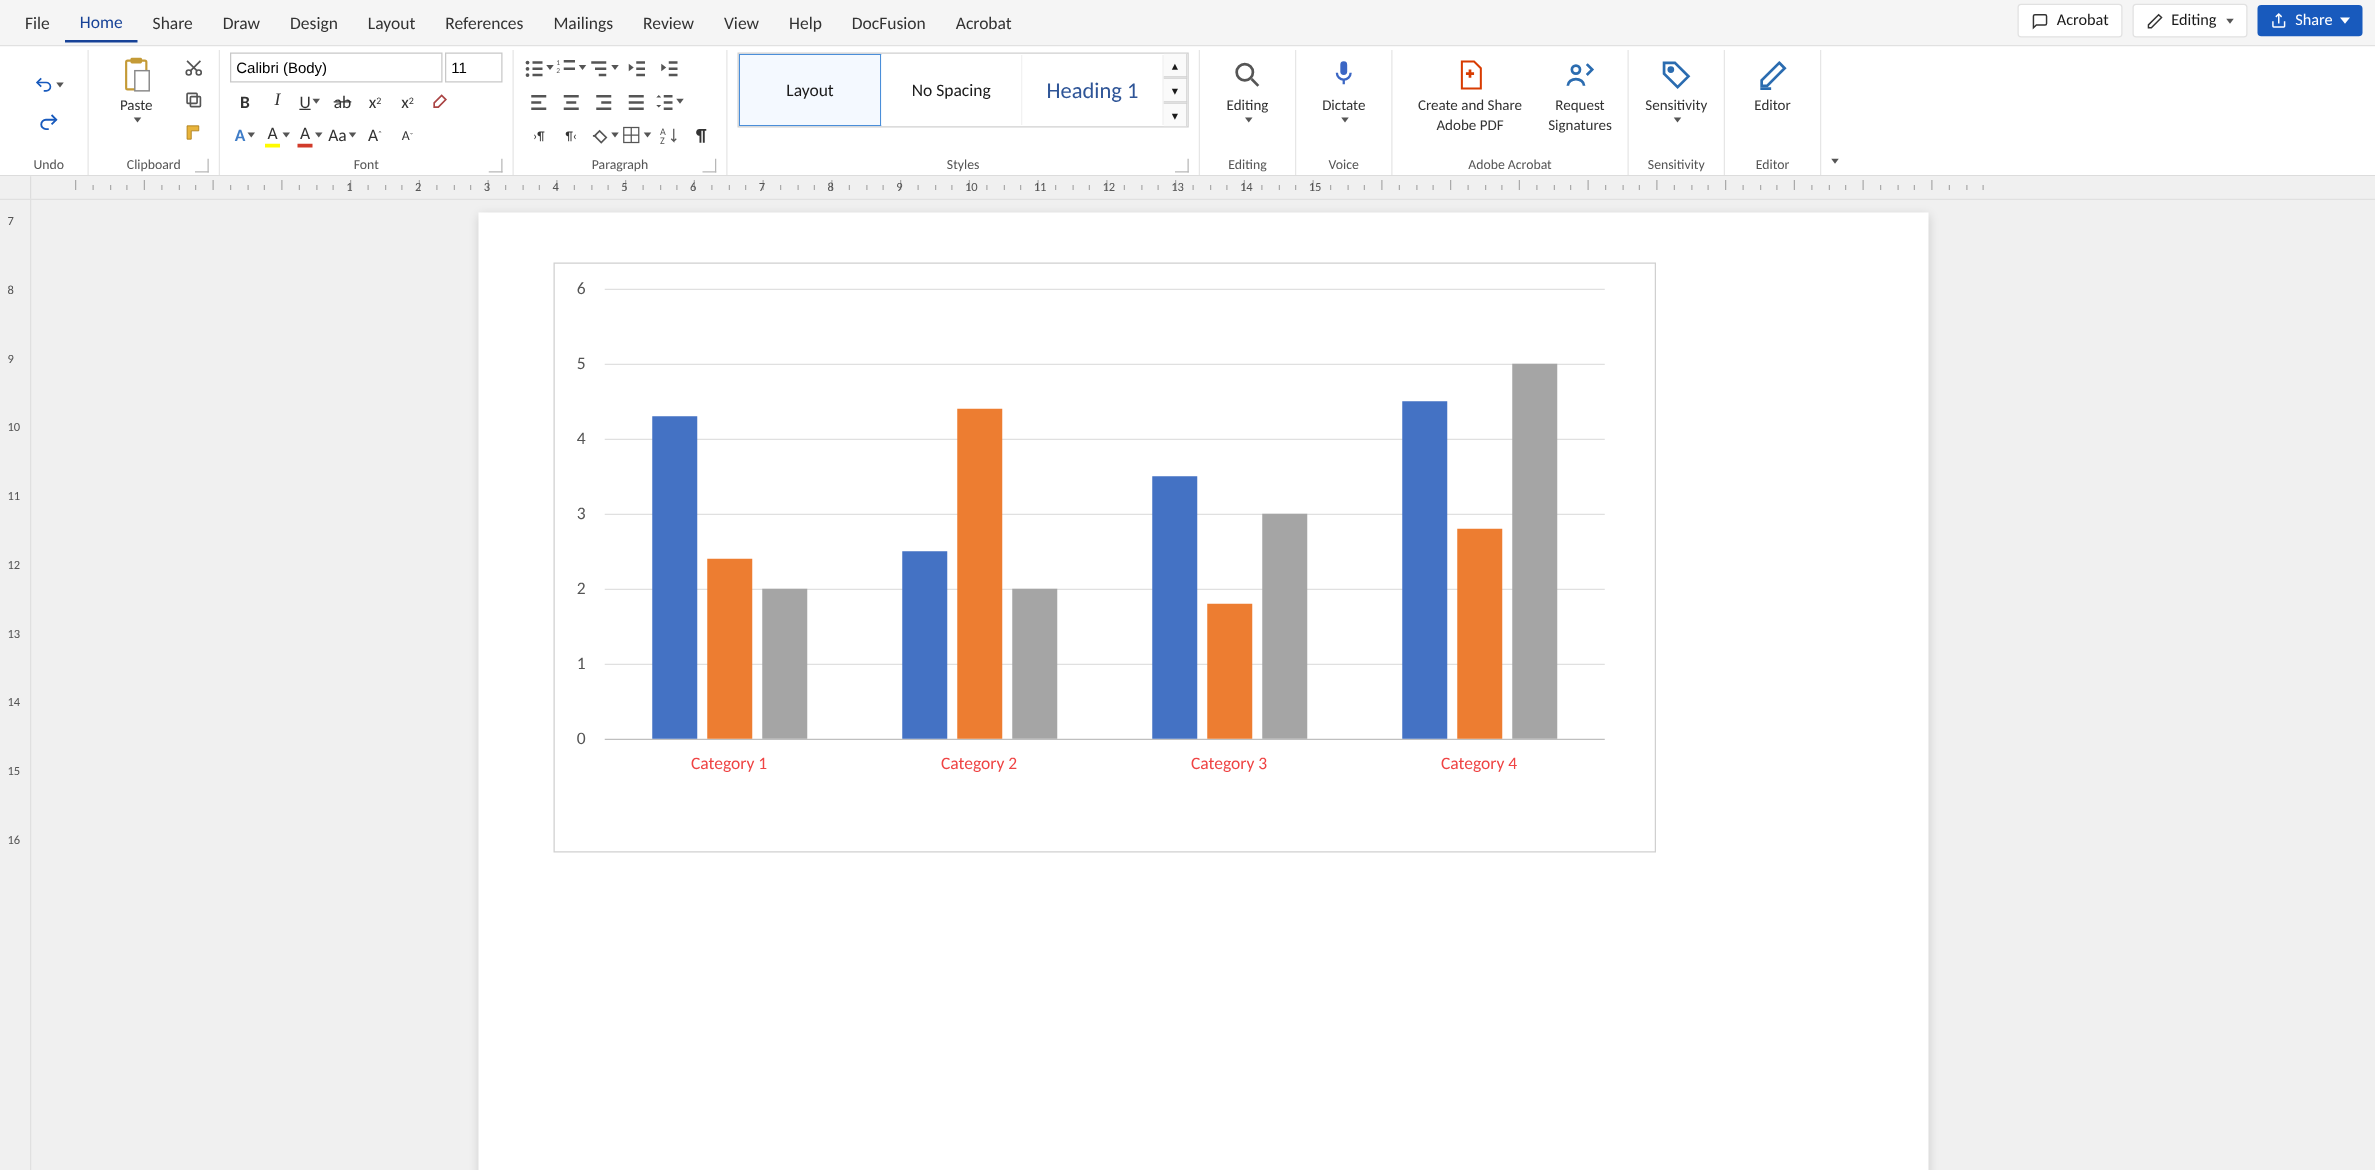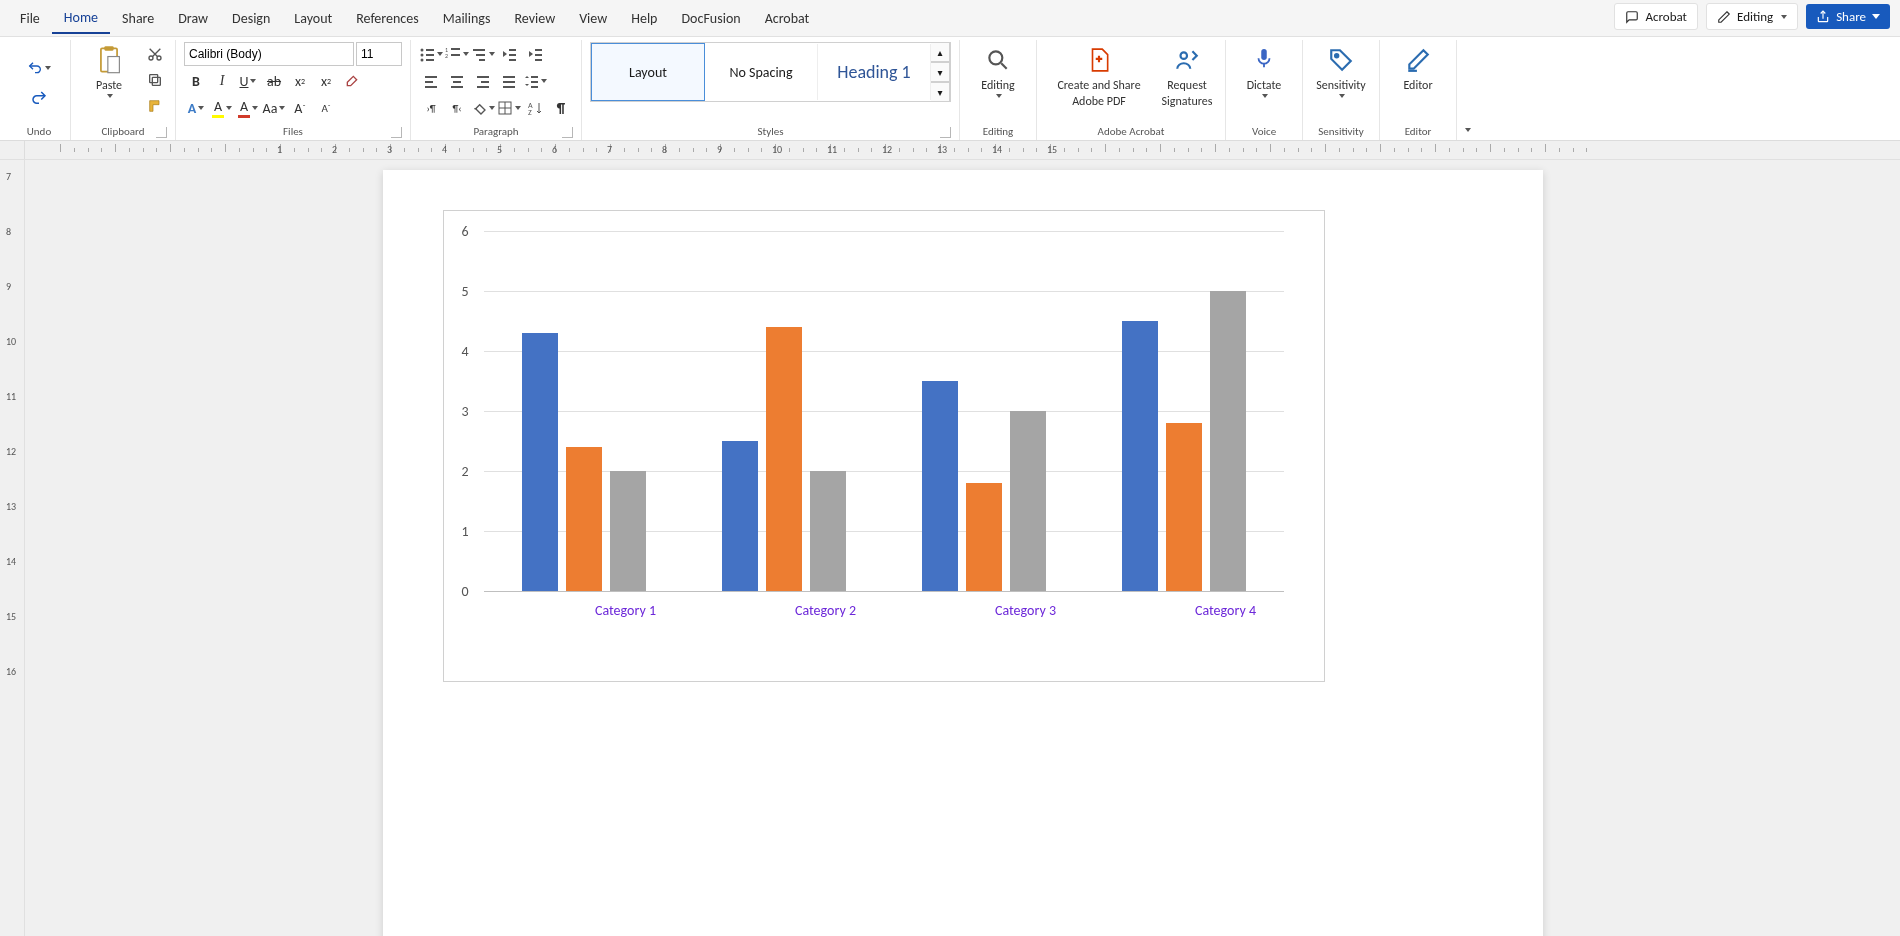--- a/index.html
+++ b/index.html
@@ -175,21 +175,21 @@
   .chart-box {
     border:1px solid #d0d0d0;width:880px;height:470px;background:#fff;position:relative;
     margin-top:0;
   }
   .plot-area {
     position:absolute;left:40px;top:20px;right:40px;bottom:90px;
   }
   .gridline { position:absolute;left:0;right:0;height:1px;background:#e0e0e0; }
   .axis-line { position:absolute;left:0;right:0;height:1px;background:#bfbfbf; }
   .ytick { position:absolute;left:-22px;font-size:14px;color:#555;transform:translateY(-50%); }
-  .xtick { position:absolute;bottom:-28px;font-size:14px;color:#6d28d9;transform:translateX(-50%);white-space:nowrap;margin-left:42px; }
+  .xtick { position:absolute;bottom:-28px;font-size:14px;color:#ef4444;transform:translateX(-50%);white-space:nowrap; }
   .bar { position:absolute;bottom:0; }
   .legend {
     position:absolute;left:0;right:0;bottom:16px;display:flex;justify-content:center;gap:26px;font-size:14px;color:#555;
   }
   .legend-item { display:flex;align-items:center;gap:6px; }
   .swatch { width:11px;height:11px;display:inline-block; }
 
   
   svg { display:block; }
 </style>
@@ -322,21 +322,21 @@
           </div>
         <div class="small-btn">
             <span style="border-bottom:3px solid #d13b2a;padding:0 2px">A</span>
             <span class="caret-down"></span>
           </div>
         <div class="small-btn">Aa<span class="caret-down"></span></div>
         <div class="small-btn">A<sup style="font-size:8px">ˆ</sup></div>
         <div class="small-btn" style="font-size:11px">A<sup style="font-size:7px">ˇ</sup></div>
       </div>
     </div>
-    <div class="group-label"><span>Files</span><span class="dlg-launcher"></span></div>
+    <div class="group-label"><span>Font</span><span class="dlg-launcher"></span></div>
   </div>
 
   <div class="group">
     <div class="group-body vstack" style="gap:3px">
       <div class="row">
         <div class="small-btn">
             <svg width="16" height="16">
               <circle cx="3" cy="4" r="1.5" fill="#555"></circle>
               <rect x="7" y="3" width="8" height="2" fill="#555"></rect>
               <circle cx="3" cy="9" r="1.5" fill="#555"></circle>
@@ -477,20 +477,37 @@
           </span>
         <span>Editing</span>
         <span class="caret-down"></span>
       </div>
     </div>
     <div class="group-label">Editing</div>
   </div>
 
   <div class="group">
     <div class="group-body">
+      <div class="big-btn">
+        <span class="ic">
+            <svg width="22" height="26" viewBox="0 0 24 28" fill="#3b66c4">
+              <rect x="9" y="2" width="6" height="12" rx="3"></rect>
+              <path d="M6 12a6 6 0 0012 0" fill="none" stroke="#3b66c4" stroke-width="2"></path>
+              <path d="M12 18v4" stroke="#3b66c4" stroke-width="2"></path>
+            </svg>
+          </span>
+        <span>Dictate</span>
+        <span class="caret-down"></span>
+      </div>
+    </div>
+    <div class="group-label">Voice</div>
+  </div>
+
+  <div class="group">
+    <div class="group-body">
       <div class="big-btn" style="min-width:100px">
         <span class="ic">
             <svg width="26" height="26" viewBox="0 0 24 24" fill="#d83b01">
               <path d="M6 2h9l5 5v15H6z" fill="#fff" stroke="#d83b01" stroke-width="1.5"></path>
               <path d="M12 8v6m-3-3h6" stroke="#d83b01" stroke-width="2"></path>
             </svg>
           </span>
         <span>Create and Share</span>
         <span>Adobe PDF</span>
       </div>
@@ -500,37 +517,20 @@
               <circle cx="9" cy="8" r="3"></circle>
               <path d="M3 20c0-3 3-5 6-5s6 2 6 5"></path>
               <path d="M17 4l4 4-4 4"></path>
             </svg>
           </span>
         <span>Request</span>
         <span>Signatures</span>
       </div>
     </div>
     <div class="group-label">Adobe Acrobat</div>
-  </div>
-
-  <div class="group">
-    <div class="group-body">
-      <div class="big-btn">
-        <span class="ic">
-            <svg width="22" height="26" viewBox="0 0 24 28" fill="#3b66c4">
-              <rect x="9" y="2" width="6" height="12" rx="3"></rect>
-              <path d="M6 12a6 6 0 0012 0" fill="none" stroke="#3b66c4" stroke-width="2"></path>
-              <path d="M12 18v4" stroke="#3b66c4" stroke-width="2"></path>
-            </svg>
-          </span>
-        <span>Dictate</span>
-        <span class="caret-down"></span>
-      </div>
-    </div>
-    <div class="group-label">Voice</div>
   </div>
 
   <div class="group">
     <div class="group-body">
       <div class="big-btn">
         <span class="ic">
             <svg width="26" height="26" viewBox="0 0 24 24" fill="none" stroke="#2b6cb0" stroke-width="2">
               <path d="M3 3h8l10 10-8 8L3 11z"></path>
               <circle cx="8" cy="8" r="1.5" fill="#2b6cb0"></circle>
             </svg>

